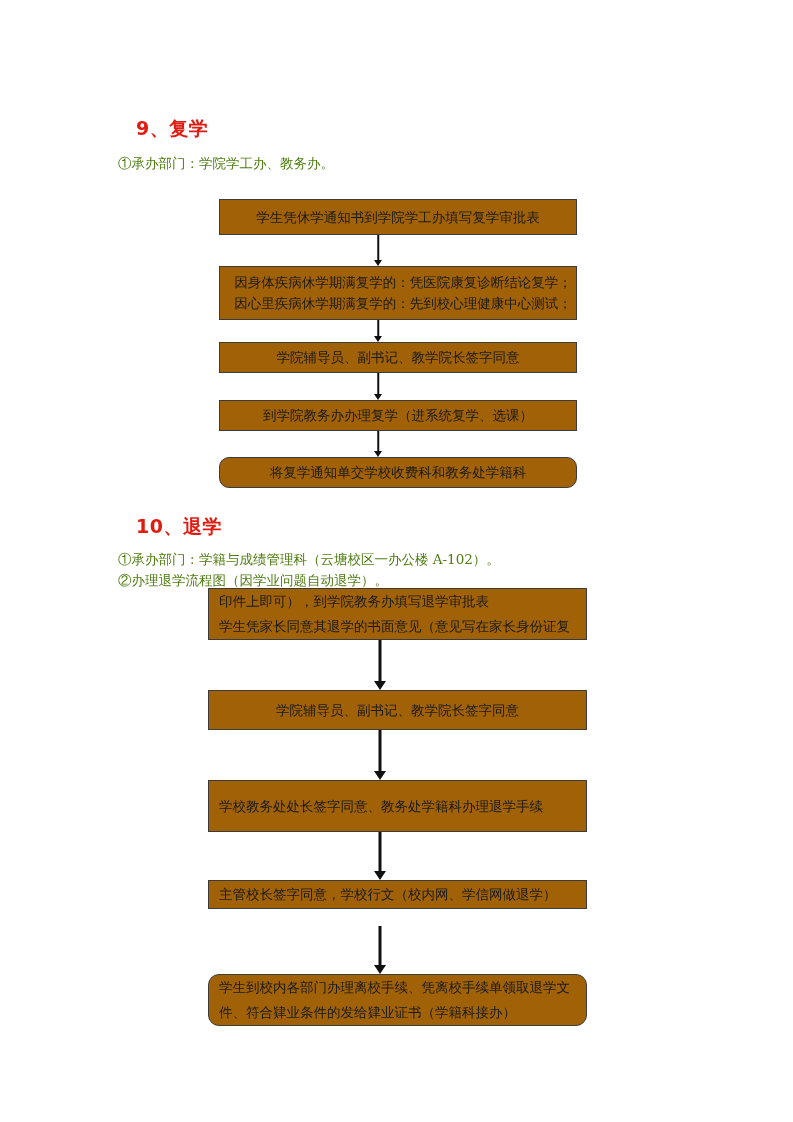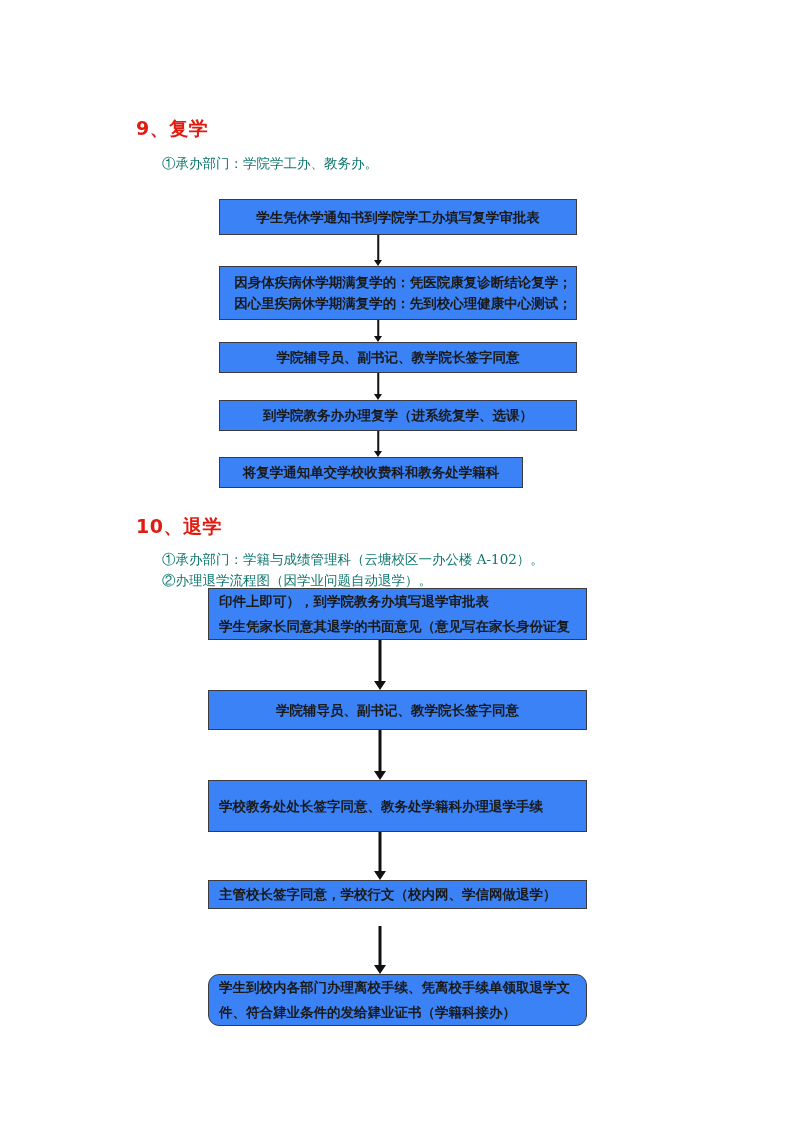--- a/index.html
+++ b/index.html
@@ -33,42 +33,40 @@
     color: #e01b10;
     white-space: nowrap;
   }
 
   
   .body-line {
     position: absolute;
     font-family: "DejaVu Serif", "Liberation Serif", serif;
     font-size: 13.5px;
     line-height: 20px;
-    color: #0f766e;
+    color: #4d7c0f;
     white-space: nowrap;
-    margin-left: 44px;
   }
 
   
   .flow {
     position: absolute;
   }
 
   .flow-box {
     position: absolute;
     box-sizing: border-box;
     border: 1px solid #3b3b3b;
-    background: #3b82f6;
+    background: #a16207;
     display: flex;
     flex-direction: column;
     justify-content: center;
     font-family: "DejaVu Serif", "Liberation Serif", serif;
     font-size: 13.5px;
     color: #1a1a1a;
-    font-weight: bold;
   }
   .flow-box .ln {
     display: block;
     white-space: nowrap;
     line-height: 21px;
   }
   .flow-box.center .ln { text-align: center; }
   .flow-box.left .ln { text-align: left; padding-left: 10px; }
   .flow-box.pad2 .ln { line-height: 25px; }
 
@@ -142,21 +140,21 @@
 
     <div class="flow-box center" style="left:219px; top:392px; width:358px; height:31px;">
       <span class="ln">到学院教务办办理复学（进系统复学、选课）</span>
     </div>
 
     <div class="arrow" style="left:371px; top:423px; width:14px; height:26px;">
       <div class="shaft" style="width:1.5px; height:20px;"></div>
       <div class="head"></div>
     </div>
 
-    <div class="flow-box center" style="left:219px; top:449px; width:304px; height:31px;">
+    <div class="flow-box center" style="left:219px; top:449px; width:358px; height:31px;border-radius:10px;">
       <span class="ln">将复学通知单交学校收费科和教务处学籍科</span>
     </div>
 
   </div>
 
   <div class="section-heading" style="left:136px; top:506px;">10、退学</div>
 
   <div class="body-line" style="left:118px; top:541px;">①承办部门：学籍与成绩管理科（云塘校区一办公楼 A-102）。</div>
 
   <div class="body-line" style="left:118px; top:562px;">②办理退学流程图（因学业问题自动退学）。</div>

